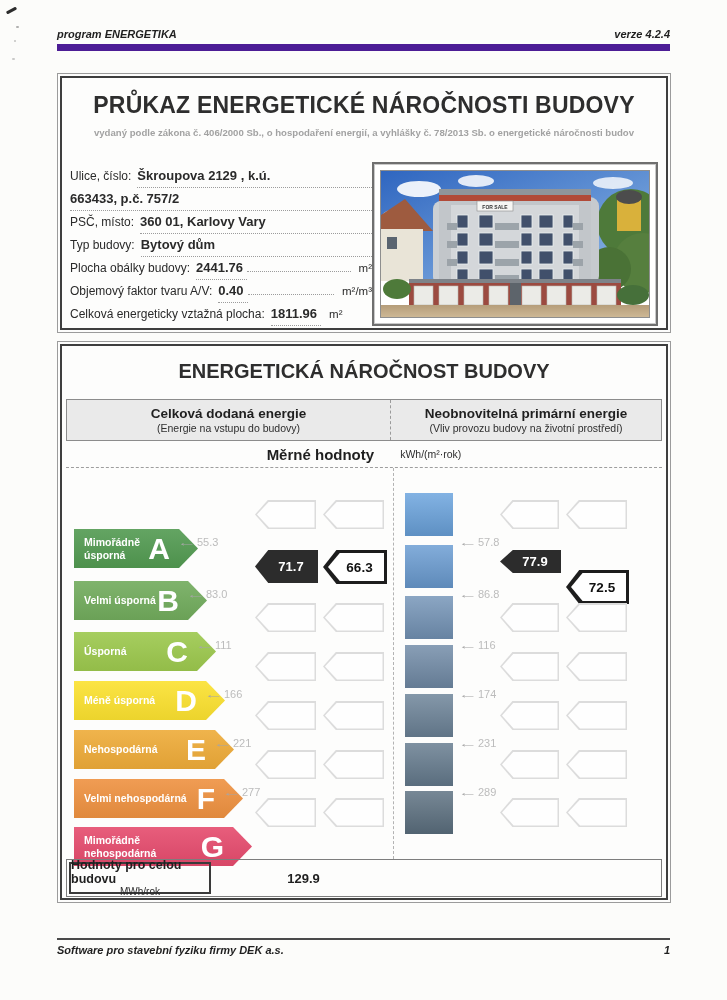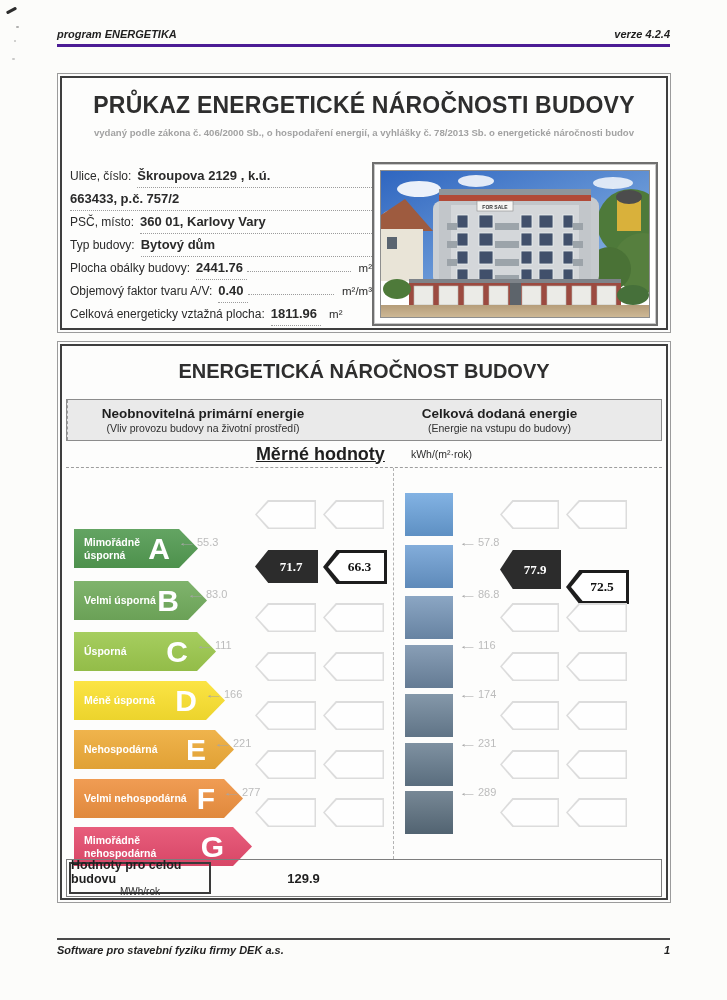--- a/index.html
+++ b/index.html
@@ -9,21 +9,21 @@
   
   .speck{position:absolute;background:#555;border-radius:1px;}
   .speck.s1{left:6px;top:9px;width:11px;height:3px;transform:rotate(-28deg);background:#2c2c2c;}
   .speck.s2{left:16px;top:26px;width:3px;height:2px;opacity:.45;}
   .speck.s3{left:14px;top:40px;width:2px;height:2px;opacity:.35;}
   .speck.s4{left:12px;top:58px;width:3px;height:2px;opacity:.3;}
 
   
   .doc-header{position:absolute;left:57px;right:57px;top:28px;display:flex;justify-content:space-between;
               font-size:11px;font-weight:bold;font-style:italic;color:#1f1f1f;
-              border-bottom:3px solid #4c1d95;padding-bottom:4px;}
+              border-bottom:7px solid #4c1d95;padding-bottom:4px;}
   .doc-footer{position:absolute;left:57px;right:57px;top:938px;display:flex;justify-content:space-between;
               font-size:11px;font-weight:bold;font-style:italic;color:#1f1f1f;
               border-top:2px solid #4a4a4a;padding-top:4px;}
 
   
   .cert-box{position:absolute;left:60px;width:608px;background:#fdfdfc;border:2px solid #3e3e3e;
             box-shadow:0 0 0 2px #fdfdfc,0 0 0 3px #9b9b9b;box-sizing:border-box;}
   .box1{top:76px;height:254px;}
   .box2{top:344px;height:556px;}
 
@@ -50,21 +50,21 @@
   .energy-title{position:absolute;left:0;right:0;top:14px;text-align:center;font-size:20px;font-weight:bold;color:#2e2e2e;}
   .col-headers{position:absolute;left:4px;top:53px;width:596px;height:42px;background:#eaeaea;
                border:1px solid #8c8c8c;box-sizing:border-box;display:flex;}
   .col-cell{display:flex;flex-direction:column;align-items:center;justify-content:center;}
   .col-cell.left{width:323px;}
   .col-cell.right{flex:1;border-left:1px dashed #9a9a9a;}
   .col-title{font-size:13.5px;font-weight:bold;color:#1f1f1f;}
   .col-sub{font-size:10.5px;color:#2e2e2e;margin-top:1px;}
   .specific-row{position:absolute;left:4px;top:95px;width:596px;height:27px;display:flex;align-items:center;
                 justify-content:center;border-bottom:1px dashed #9e9e9e;box-sizing:border-box;}
-  .specific-label{font-size:18px;font-weight:bold;color:#1f1f1f;text-decoration:underline;}
+  .specific-label{font-size:15px;font-weight:bold;color:#1f1f1f;}
   .specific-unit{font-size:10.5px;color:#2e2e2e;margin-left:26px;}
 
   .rating-area{position:absolute;left:4px;top:122px;width:596px;height:391px;}
   .col-divider{position:absolute;left:327px;top:0;height:100%;border-left:1px dashed #b3b3b3;}
 
   .bar{position:absolute;left:8px;height:39px;
        clip-path:polygon(0 0,calc(100% - 19px) 0,100% 50%,calc(100% - 19px) 100%,0 100%);
        display:flex;align-items:center;margin-top:34px;}
   .bar-label{color:#fff;font-weight:bold;font-size:10.5px;line-height:1.15;padding-left:10px;max-width:calc(100% - 60px);}
   .bar-letter{position:absolute;right:28px;top:50%;transform:translateY(-50%);color:#fff;font-weight:bold;
@@ -73,21 +73,21 @@
   .thr{position:absolute;height:12px;display:flex;align-items:center;font-size:11px;color:#bcbcbc;white-space:nowrap;}
   .thr .arr{display:inline-block;color:#a6a6a6;transform:scaleX(1.8);transform-origin:left center;margin-right:9px;font-size:11px;}
 
   .sq{position:absolute;left:339px;width:48px;height:43px;}
 
   .parrow{position:absolute;}
   .parrow .shape{position:absolute;left:0;top:0;right:0;bottom:0;
                  clip-path:polygon(0 50%,21% 0,100% 0,100% 100%,21% 100%);}
   .parrow .inner{position:absolute;clip-path:polygon(0 50%,21% 0,100% 0,100% 100%,21% 100%);background:#fff;}
   .parrow .txt{position:absolute;left:0;top:0;right:0;bottom:0;display:flex;align-items:center;justify-content:center;
-               padding-left:9px;font-weight:bold;font-family:Liberation Serif, serif;}
+               padding-left:9px;font-weight:bold;}
   .parrow.solid .shape{background:#2c2c2c;}
   .parrow.solid .txt{color:#fff;font-size:13px;}
   .parrow.outline .shape{background:#1d1d1d;}
   .parrow.outline .inner{left:5px;top:3px;right:3px;bottom:3px;}
   .parrow.outline .txt{color:#111;font-size:13.5px;}
   .parrow.ph .shape{background:#dcdcdc;}
   .parrow.ph .inner{left:2px;top:1.5px;right:1.5px;bottom:1.5px;background:#fefefe;}
 
   .summary{position:absolute;left:4px;top:513px;width:596px;height:38px;border:1px solid #7d7d7d;box-sizing:border-box;}
   .summary-label-box{position:absolute;left:2px;top:2px;bottom:2px;width:142px;border:2px solid #3a3a3a;
@@ -239,27 +239,27 @@
           <ellipse cx="252" cy="124" rx="16" ry="10" fill="#46703a"></ellipse>
         </svg>
       </div>
     </div>
   </div>
 
   <div class="cert-box box2">
     <div class="energy-title">ENERGETICKÁ NÁROČNOST BUDOVY</div>
 
     <div class="col-headers">
+      <div class="col-cell left">
+        <div class="col-title">Celková dodaná energie</div>
+        <div class="col-sub">(Energie na vstupu do budovy)</div>
+      </div>
       <div class="col-cell right">
         <div class="col-title">Neobnovitelná primární energie</div>
         <div class="col-sub">(Vliv provozu budovy na životní prostředí)</div>
-      </div>
-      <div class="col-cell left">
-        <div class="col-title">Celková dodaná energie</div>
-        <div class="col-sub">(Energie na vstupu do budovy)</div>
       </div>
     </div>
 
     <div class="specific-row">
       <span class="specific-label">Měrné hodnoty</span>
       <span class="specific-unit">kWh/(m²·rok)</span>
     </div>
 
     <div class="rating-area">
       <div class="col-divider"></div>
@@ -308,21 +308,21 @@
         </div>
         <div class="parrow solid" style="left: 189px; top: 82px; width: 63px; height: 33px;">
           <div class="shape"></div>
           <div class="txt">71.7</div>
         </div>
         <div class="parrow outline" style="left: 257px; top: 82px; width: 64px; height: 34px;">
           <div class="shape"></div>
           <div class="inner"></div>
           <div class="txt">66.3</div>
         </div>
-        <div class="parrow solid" style="left: 434px; top: 82px; width: 61px; height: 39px;">
+        <div class="parrow solid" style="left: 434px; top: 82px; width: 61px; height: 23px;">
           <div class="shape"></div>
           <div class="txt">77.9</div>
         </div>
         <div class="parrow outline" style="left: 500px; top: 82px; width: 63px; height: 34px; margin-top: 20px;">
           <div class="shape"></div>
           <div class="inner"></div>
           <div class="txt">72.5</div>
         </div>
         <div class="bar" style="top: 130px; width: 142px; background: linear-gradient(rgba(255, 255, 255, 0.1), rgba(0, 0, 0, 0.06)), rgb(156, 200, 77);">
           <div class="bar-label">Úsporná</div>

